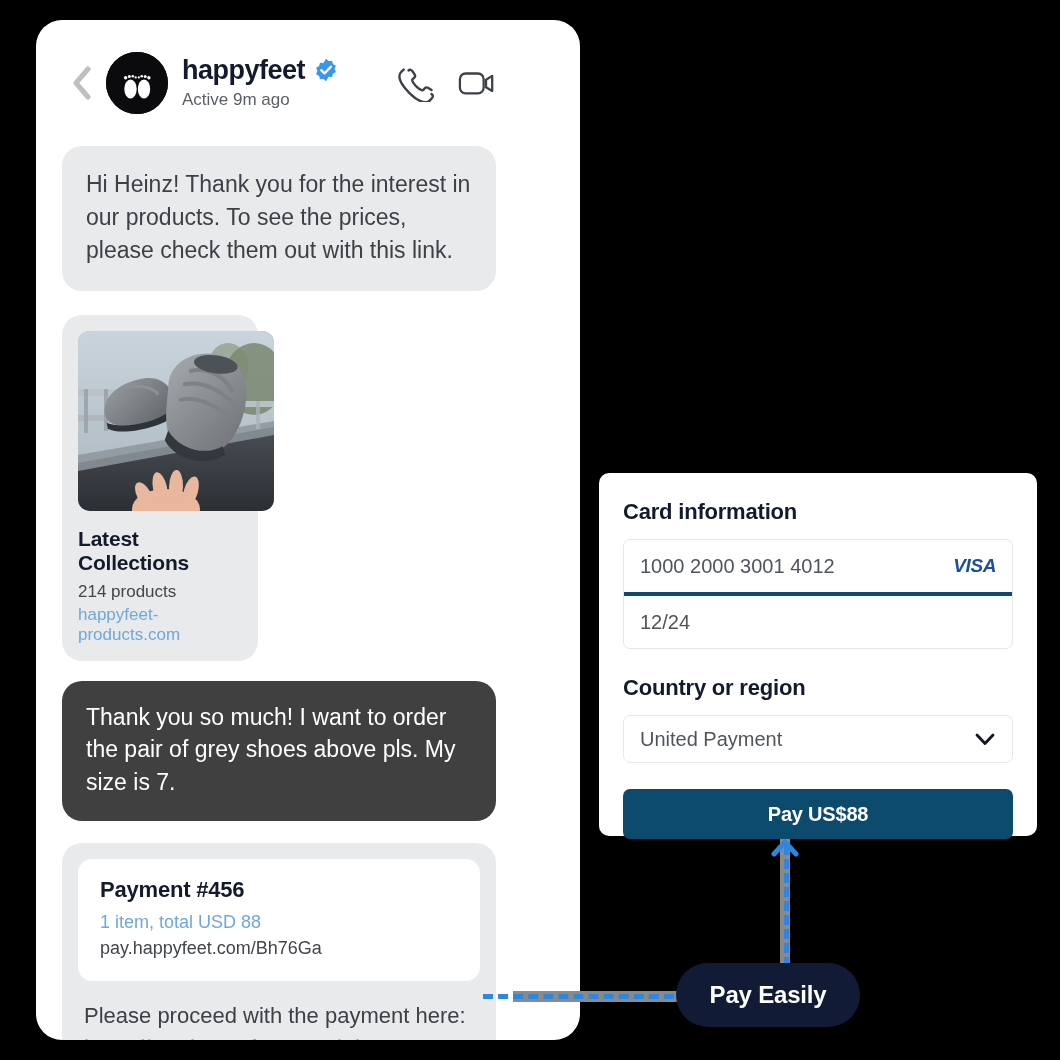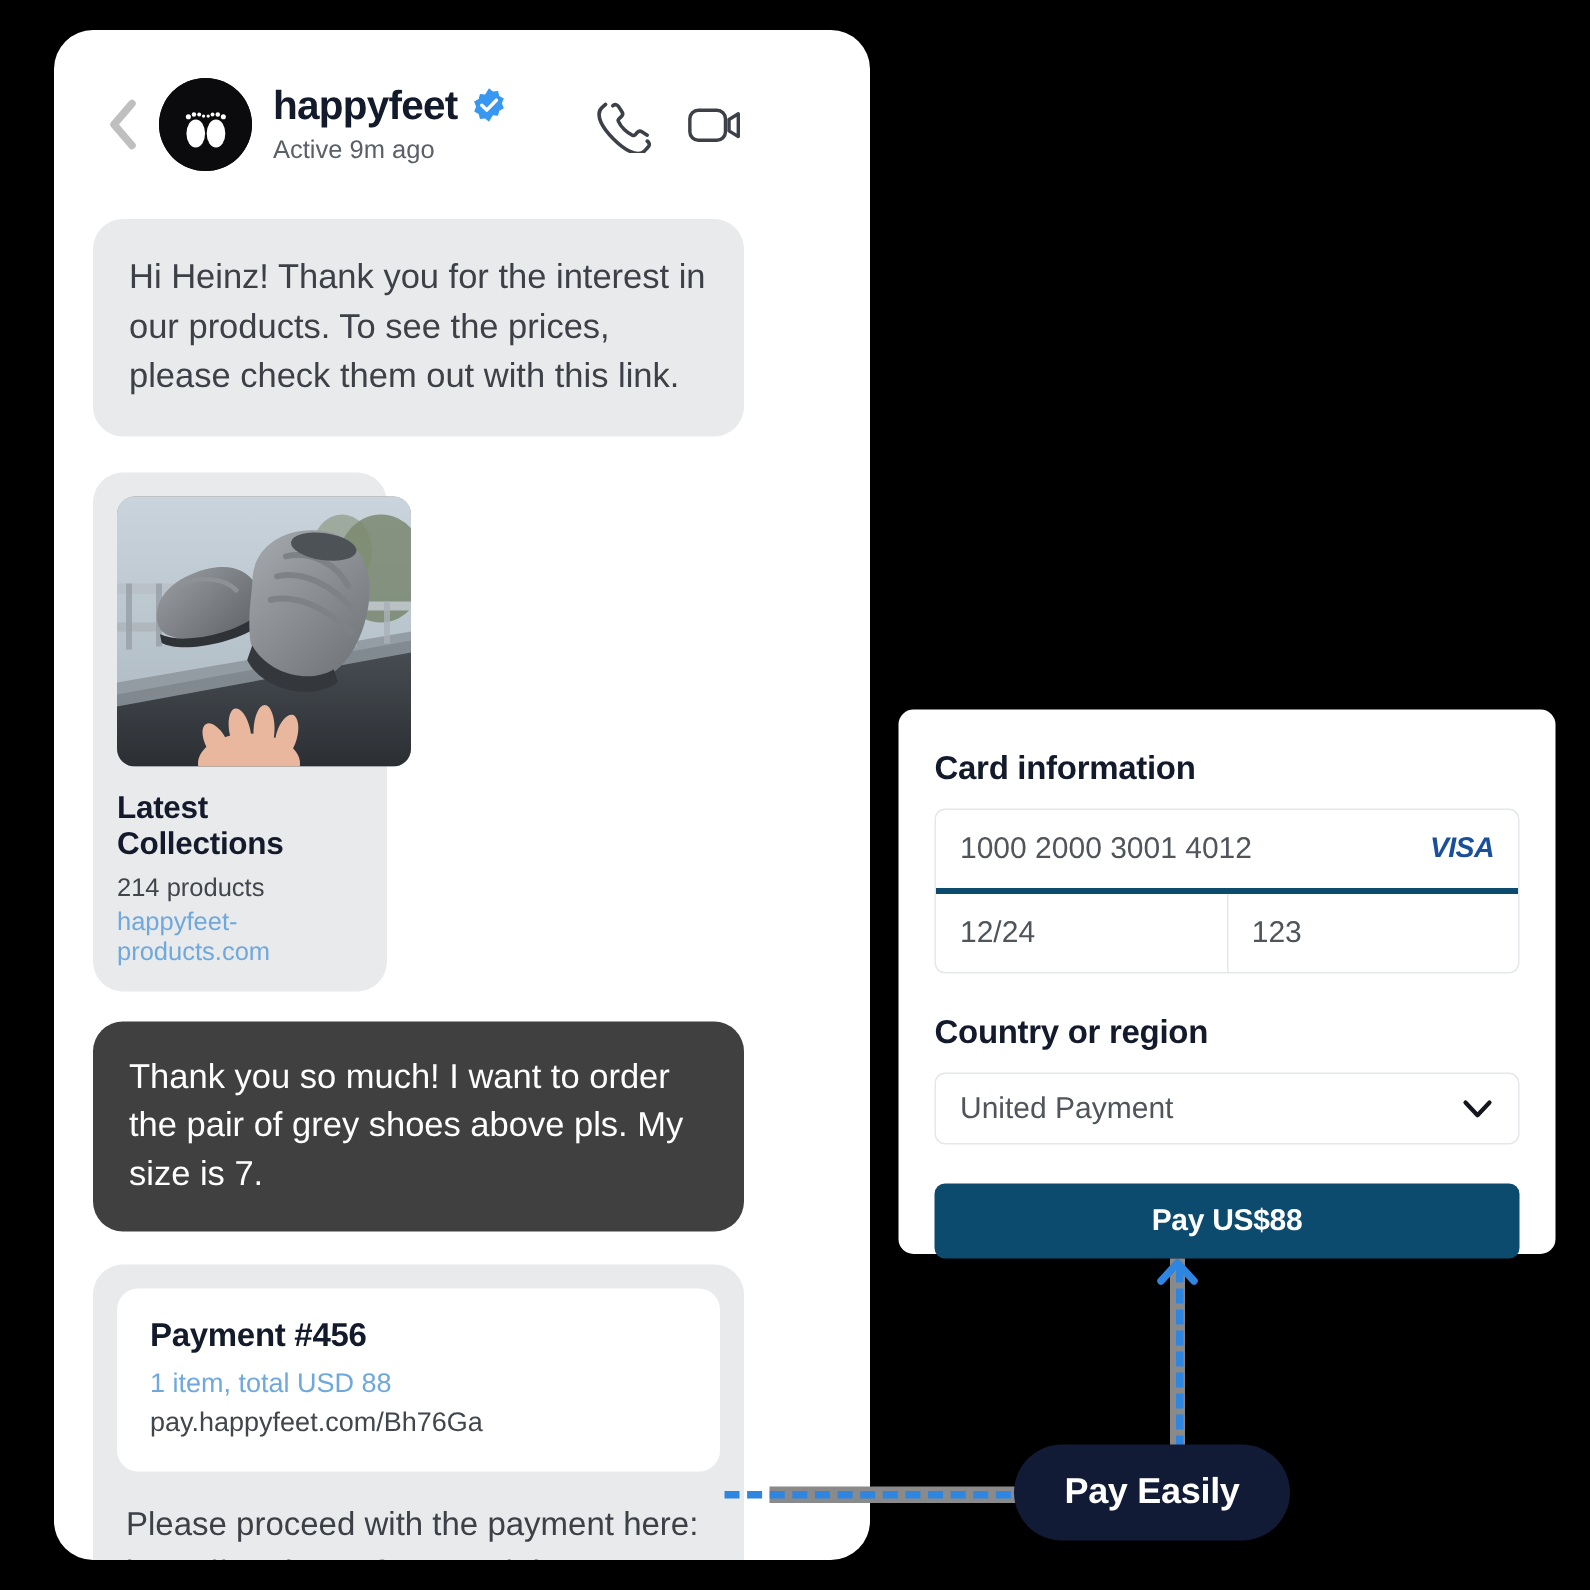--- a/index.html
+++ b/index.html
@@ -497,23 +497,20 @@
     <div class="field-row">
       <div class="field-cell">
         <span>1000 2000 3001 4012</span>
         <span class="visa-mark">VISA</span>
       </div>
     </div>
     <div class="field-row">
       <div class="field-cell">
         <span>12/24</span>
       </div>
-      <div class="field-cell">
-        <span>123</span>
-      </div>
     </div>
   </div>
 
   <div class="section-label" style="margin-top:26px;">Country or region</div>
 
   <div class="select-box">
     <span>United Payment</span>
     <svg class="chevron-down" viewBox="0 0 22 22">
       <polyline points="3,7 11,15.5 19,7" fill="none" stroke="#13161c" stroke-width="2.8" stroke-linecap="round" stroke-linejoin="round"></polyline>
     </svg>

